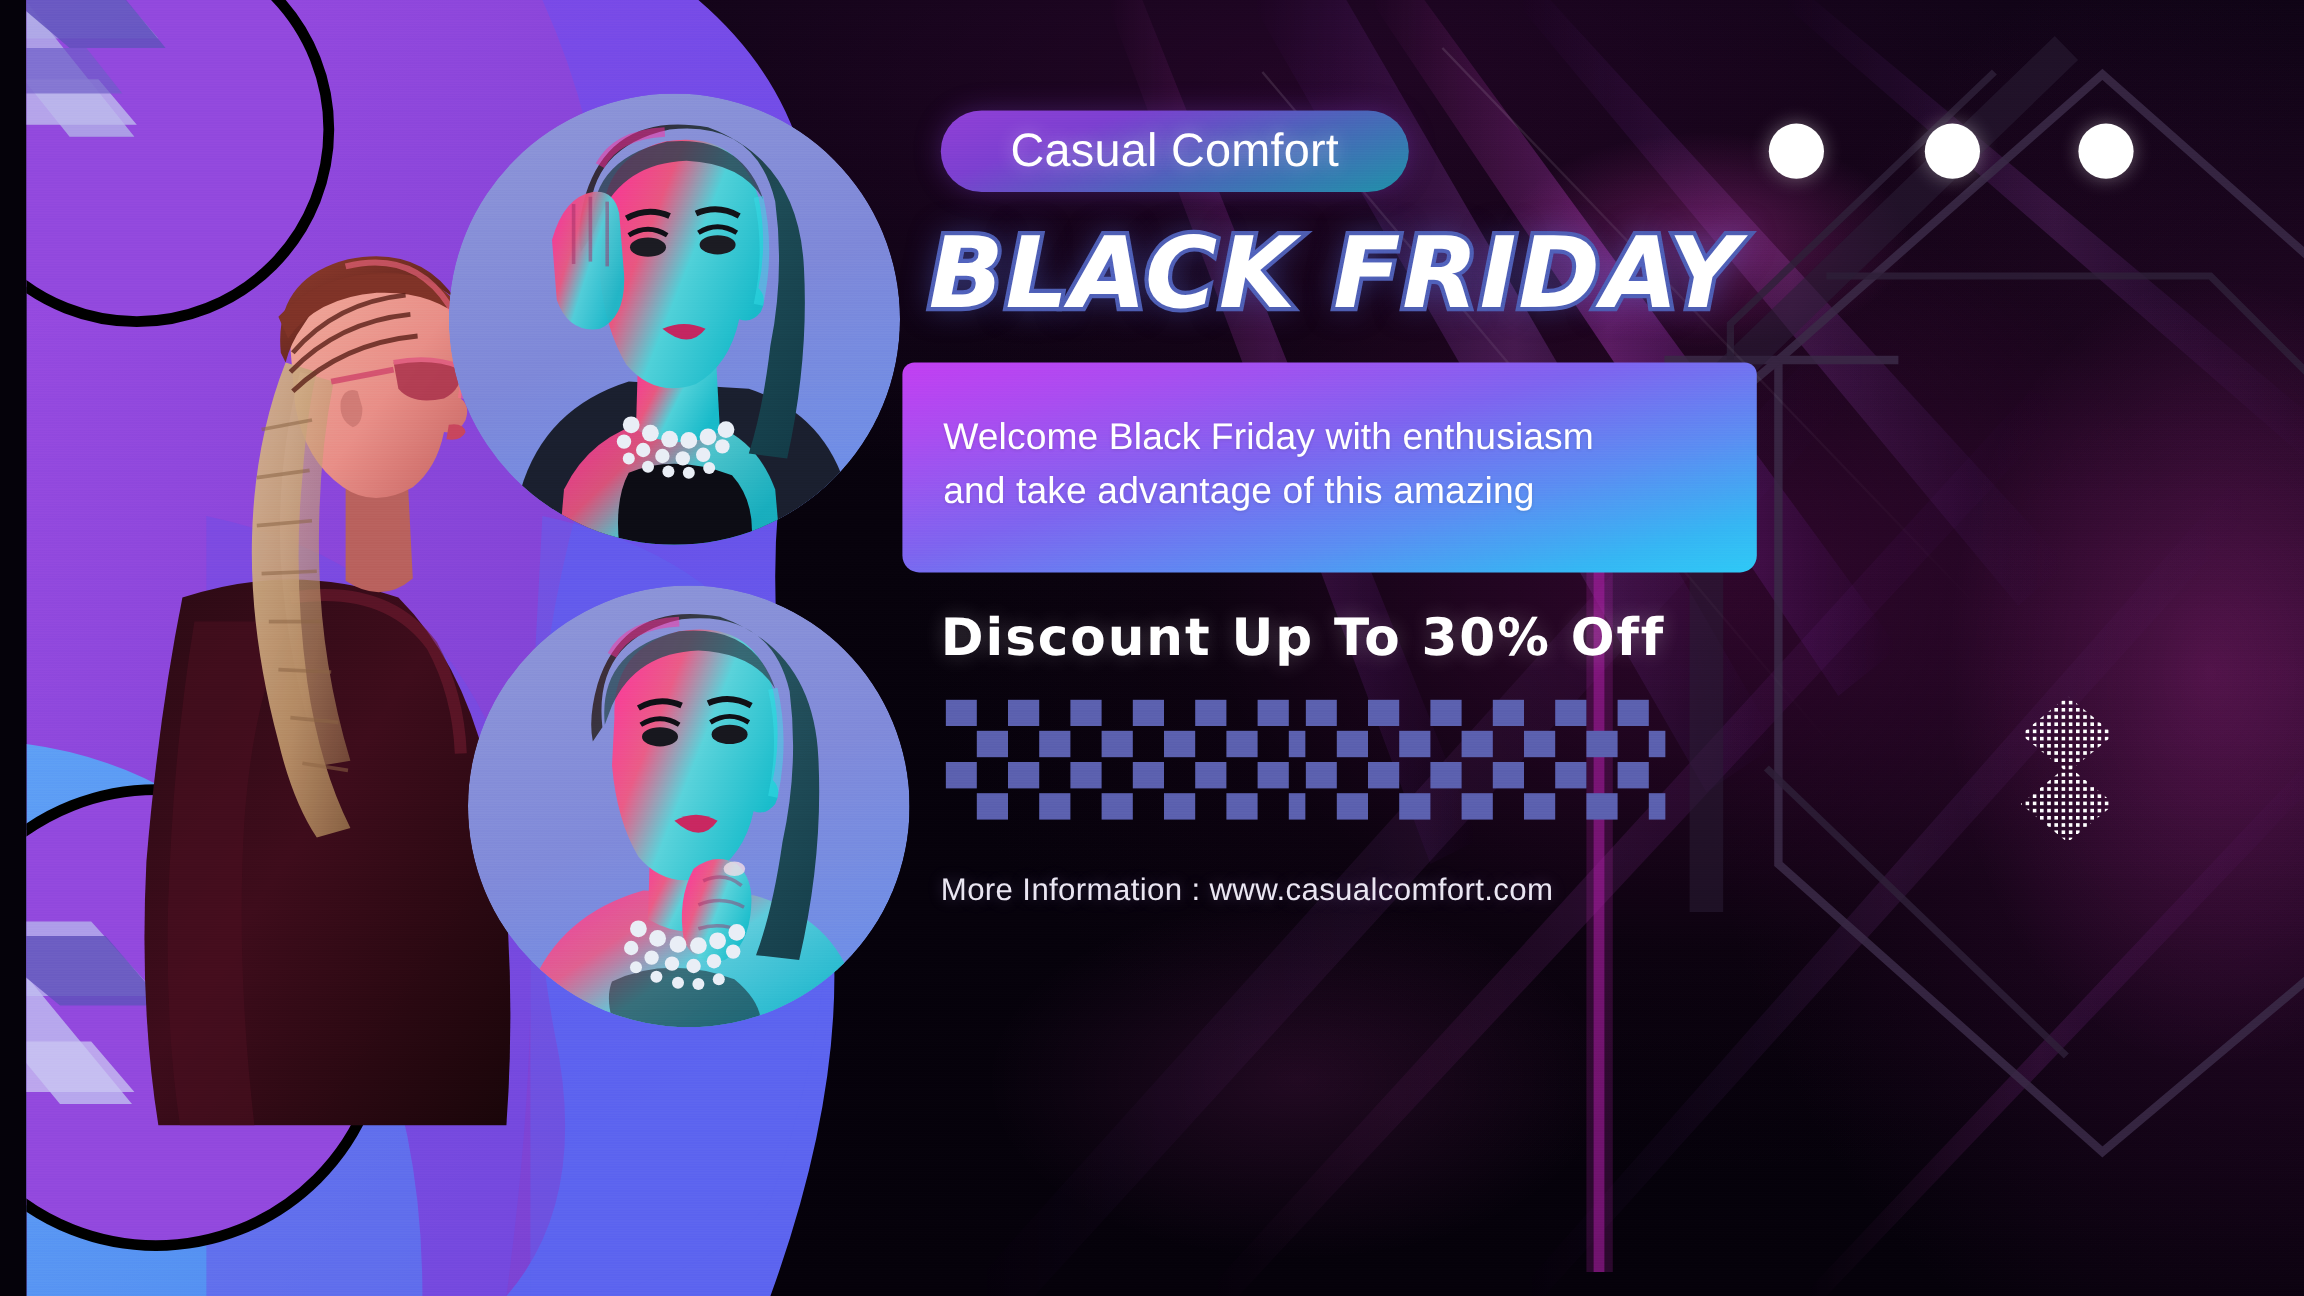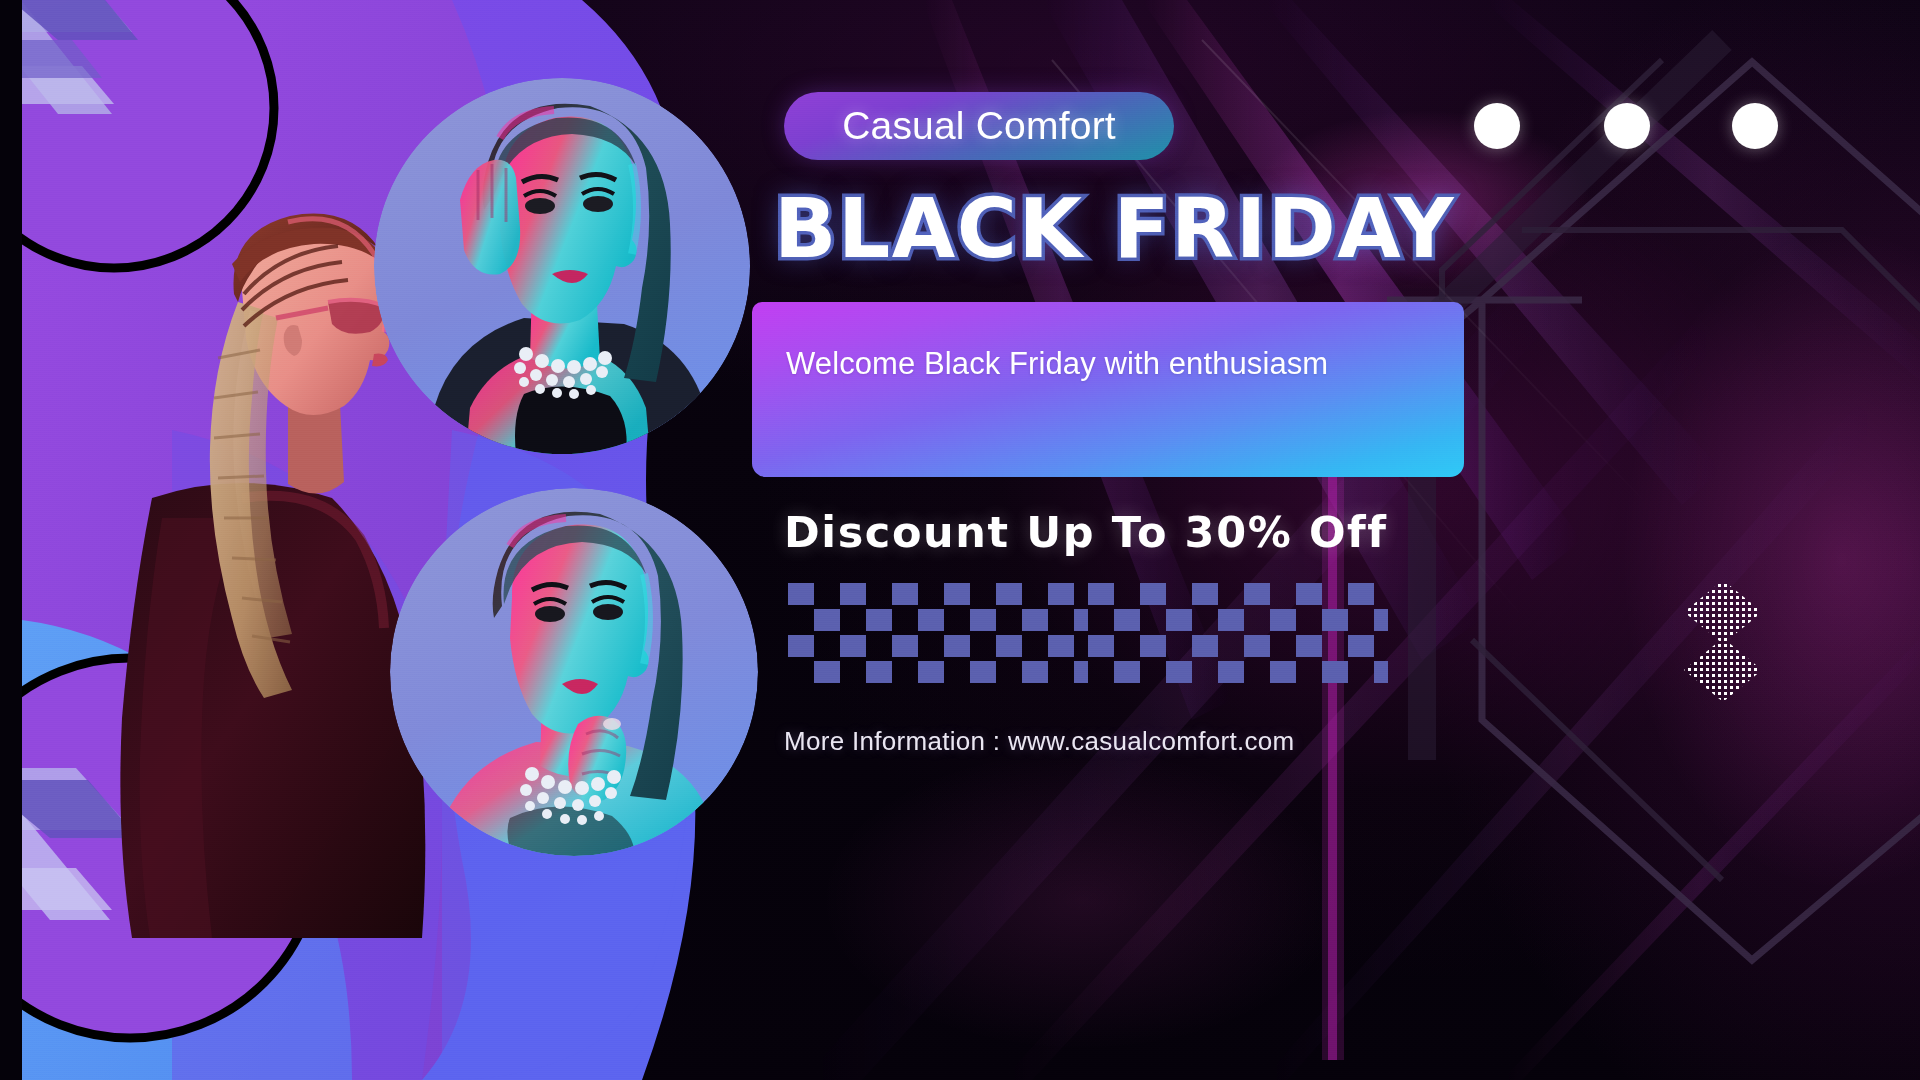--- a/index.html
+++ b/index.html
@@ -30,21 +30,21 @@
     display:flex; align-items:center; justify-content:center;
     box-shadow:0 0 22px rgba(130,60,200,.35);
   }
   .badge span { color:#fff; font-size:39px; letter-spacing:.2px; font-weight:400;
                 text-shadow:0 0 14px rgba(255,255,255,.35); }
 
   .dot { position:absolute; width:46px; height:46px; border-radius:50%; background:#fff;
          box-shadow:0 0 16px rgba(255,255,255,.35); top:103px; }
 
   .headline { position:absolute; left:752px; top:182px; width:700px; height:92px;
-              display:flex; align-items:center; }
+              display:flex; align-items:center;font-style:italic; }
   .headline span {
     font-family:"DejaVu Sans", sans-serif;
     font-size:82px; font-weight:700; letter-spacing:1.5px; color:#ffffff;
     -webkit-text-stroke:7px #4d5cae;
     paint-order:stroke fill;
     text-shadow:0 0 26px rgba(90,110,220,.5);
     white-space:nowrap;
   }
 
   .body-panel {
@@ -446,20 +446,21 @@
   <div class="dot" style="left:1452px;"></div>
   <div class="dot" style="left:1582px;"></div>
   <div class="dot" style="left:1710px;"></div>
 
   <div class="headline">
     <span>BLACK FRIDAY</span>
   </div>
 
   <div class="body-panel">
     <p>Welcome Black Friday with enthusiasm</p>
+    <p>and take advantage of this amazing</p>
   </div>
 
   <div class="discount">Discount Up To 30% Off</div>
 
   <svg class="checker" style="left:766px;top:583px;" width="300" height="110">
     <g fill="#5a5fae">
       <rect x="0" y="0" width="26" height="22"></rect>
         <rect x="52" y="0" width="26" height="22"></rect>
       <rect x="104" y="0" width="26" height="22"></rect>
         <rect x="156" y="0" width="26" height="22"></rect>

